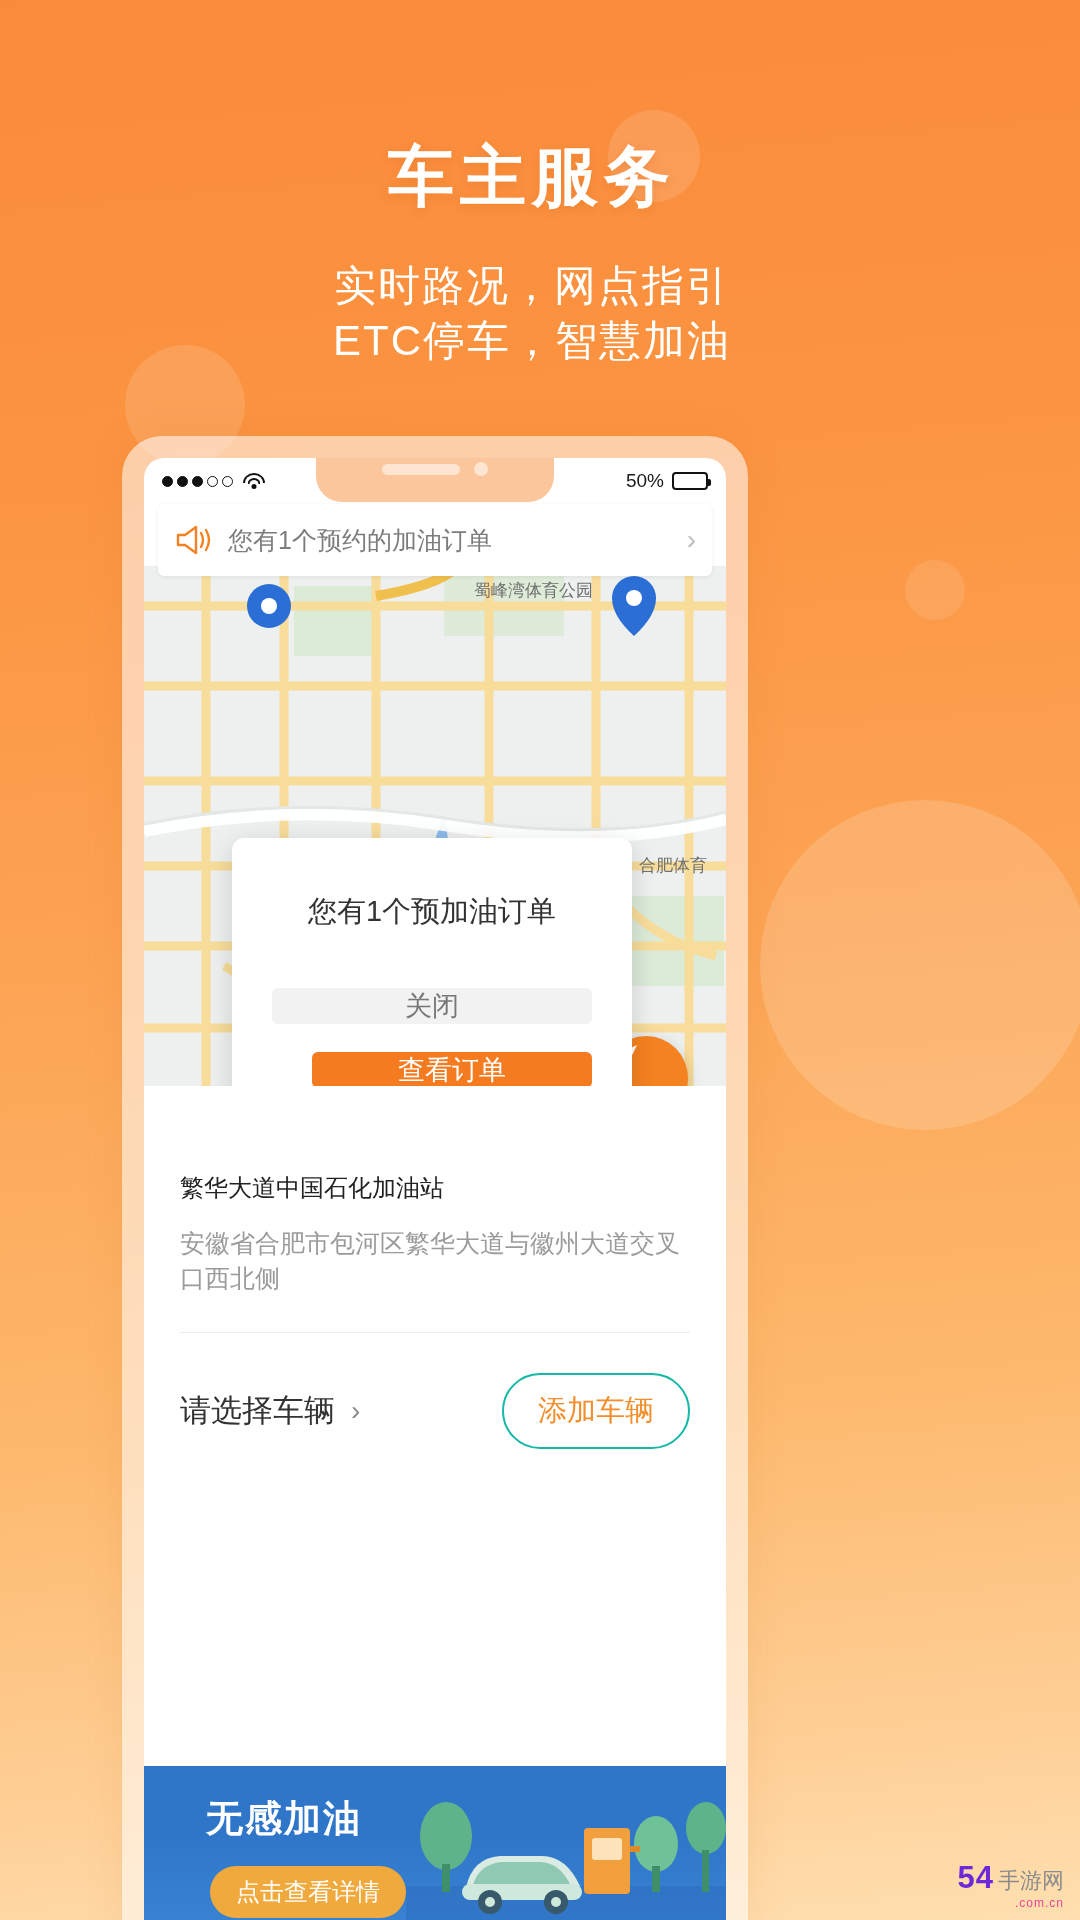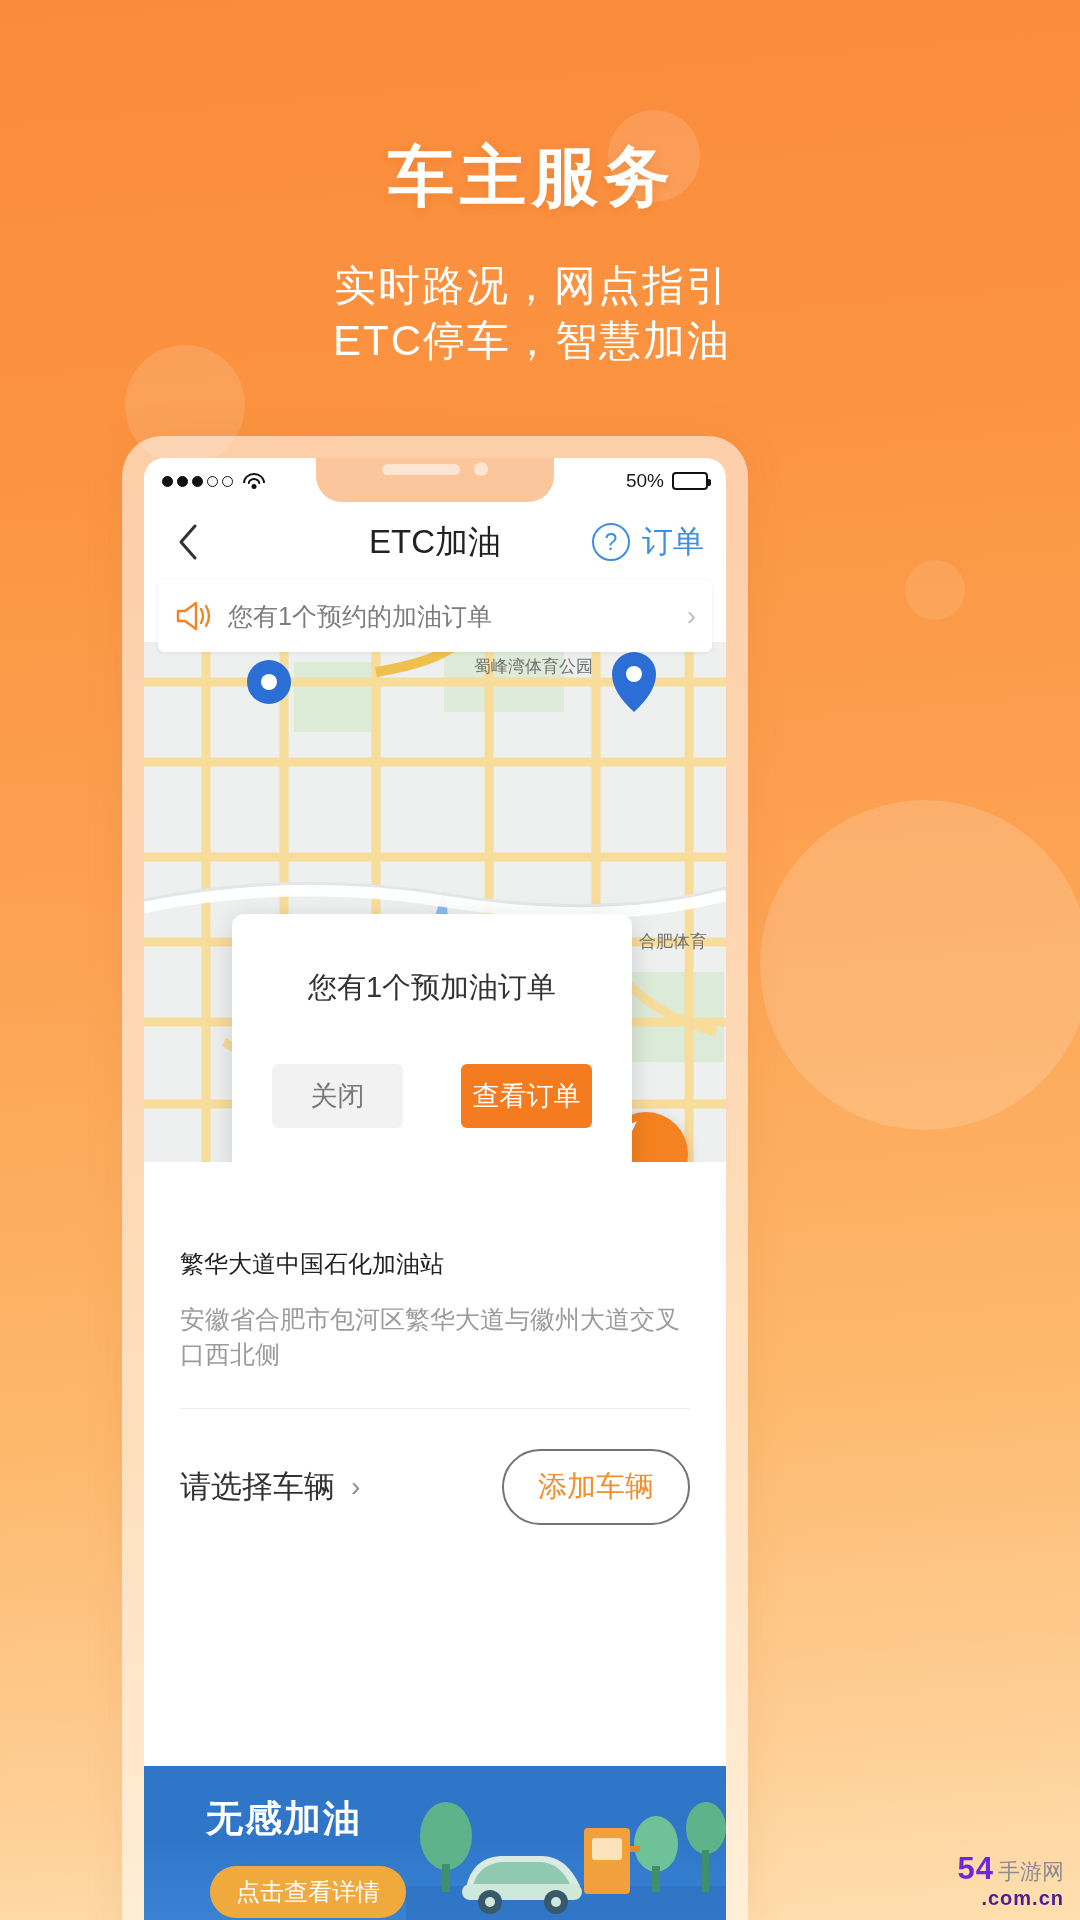--- a/index.html
+++ b/index.html
@@ -108,21 +108,21 @@
   .map svg { position:absolute; left:0; top:0; }
 
   
   .modal {
     position:absolute; left:88px; top:272px; width:400px;
     background:#fff; border-radius:12px; z-index:20;
     box-shadow:0 6px 26px rgba(0,0,0,0.14);
     padding:54px 0 44px 0; text-align:center;
   }
   .modal-msg { font-size:29px; color:#333; margin-bottom:56px; }
-  .modal-btns { display:flex; justify-content:center; gap:18px; padding:0 40px; }
+  .modal-btns { display:flex; justify-content:center; gap:28px; padding:0 40px;flex-direction:column; }
   .btn { height:64px; flex:1; border-radius:6px; font-size:27px;
          display:flex; align-items:center; justify-content:center; }
   .btn-cancel { background:#f2f2f2; color:#777; }
   .btn-primary { background:#f47b20; color:#fff;margin-left:40px; }
 
   
   .fab {
     position:absolute; right:38px; bottom:-34px; width:84px; height:84px;
     border-radius:50%; background:#f58220; z-index:12;
     display:flex; align-items:center; justify-content:center;
@@ -134,41 +134,41 @@
   .station-name { font-size:24px; color:#222; }
   .station-addr { font-size:25px; color:#9b9b9b; margin-top:22px; line-height:1.4; }
   .divider { height:1px; background:#ececec; margin:36px 0 0 0; }
 
   .vehicle-row {
     display:flex; align-items:center; padding:40px 36px 34px 36px;
   }
   .vehicle-label { font-size:31px; color:#333; display:flex; align-items:center; gap:16px; }
   .vehicle-label .chev { color:#8a8a8a; font-size:28px; }
   .add-vehicle {
-    margin-left:auto; padding:16px 34px; border:2px solid #737373;
+    margin-left:auto; padding:16px 34px; border:2px solid #14b8a6;
     border-radius:40px; color:#f28e2b; font-size:29px;
   }
 
   
   .banner {
     position:absolute; left:0; right:0; bottom:0; height:170px;
     background:linear-gradient(180deg,#2f76c9 0%,#2f76c9 40%,#3b84d4 100%);
     overflow:hidden;
   }
   .banner-title { position:absolute; left:62px; top:28px; font-size:37px; color:#fff; font-weight:bold; letter-spacing:2px; }
   .banner-cta {
     position:absolute; left:66px; top:100px; padding:10px 26px;
     background:#f0a93c; color:#fff; font-size:24px; border-radius:26px;
   }
   .banner-art { position:absolute; right:0; bottom:0; }
 
   
   .wm { position:absolute; right:16px; bottom:10px; z-index:30; text-align:right; }
   .wm-main { font-size:31px; font-weight:bold; color:#6d28d9; letter-spacing:1px; }
-  .wm-sub  { font-size:20px; color:#4c1d95; letter-spacing:1px;font-weight:bold; }
+  .wm-sub  { font-size:12px; color:#ec4899; letter-spacing:1px; }
   .wm-row { display:flex; align-items:baseline; gap:4px; justify-content:flex-end; }
   .wm-gray { font-size:22px; color:#8d8d8d; }
 </style>
 </head>
 <body>
 
 <div class="blob blob-a"></div>
 <div class="blob blob-b"></div>
 <div class="blob blob-c"></div>
 <div class="blob blob-d"></div>
@@ -203,32 +203,20 @@
             <i></i>
             <i></i>
           </div>
       </div>
       <div class="sb-right">
         <span>50%</span>
         <span class="batt"><span class="batt-fill" style="width:100%"></span></span>
       </div>
     </div>
 
-    <div class="navbar">
-      <div class="nav-back">
-        <svg width="26" height="40" viewBox="0 0 26 40" aria-hidden="true">
-          <polyline points="20,4 6,20 20,36" fill="none" stroke="#333" stroke-width="3" stroke-linecap="round" stroke-linejoin="round"></polyline>
-        </svg>
-      </div>
-      <div class="nav-title">ETC加油</div>
-      <div class="nav-right">
-        <div class="help-circle">?</div>
-        <div class="nav-link">订单</div>
-      </div>
-    </div>
 
     <div class="notice">
       <svg width="40" height="34" viewBox="0 0 40 34">
         <path d="M4 12 h7 L22 4 v26 L11 22 H4 z" fill="none" stroke="#f58220" stroke-width="2.4" stroke-linejoin="round"></path>
         <path d="M27 10 q4 7 0 14" fill="none" stroke="#f58220" stroke-width="2.4" stroke-linecap="round"></path>
         <path d="M32 7 q6 10 0 20" fill="none" stroke="#f58220" stroke-width="2.4" stroke-linecap="round"></path>
       </svg>
       <div class="notice-text">您有1个预约的加油订单</div>
       <div class="chev-r">›</div>
     </div>

